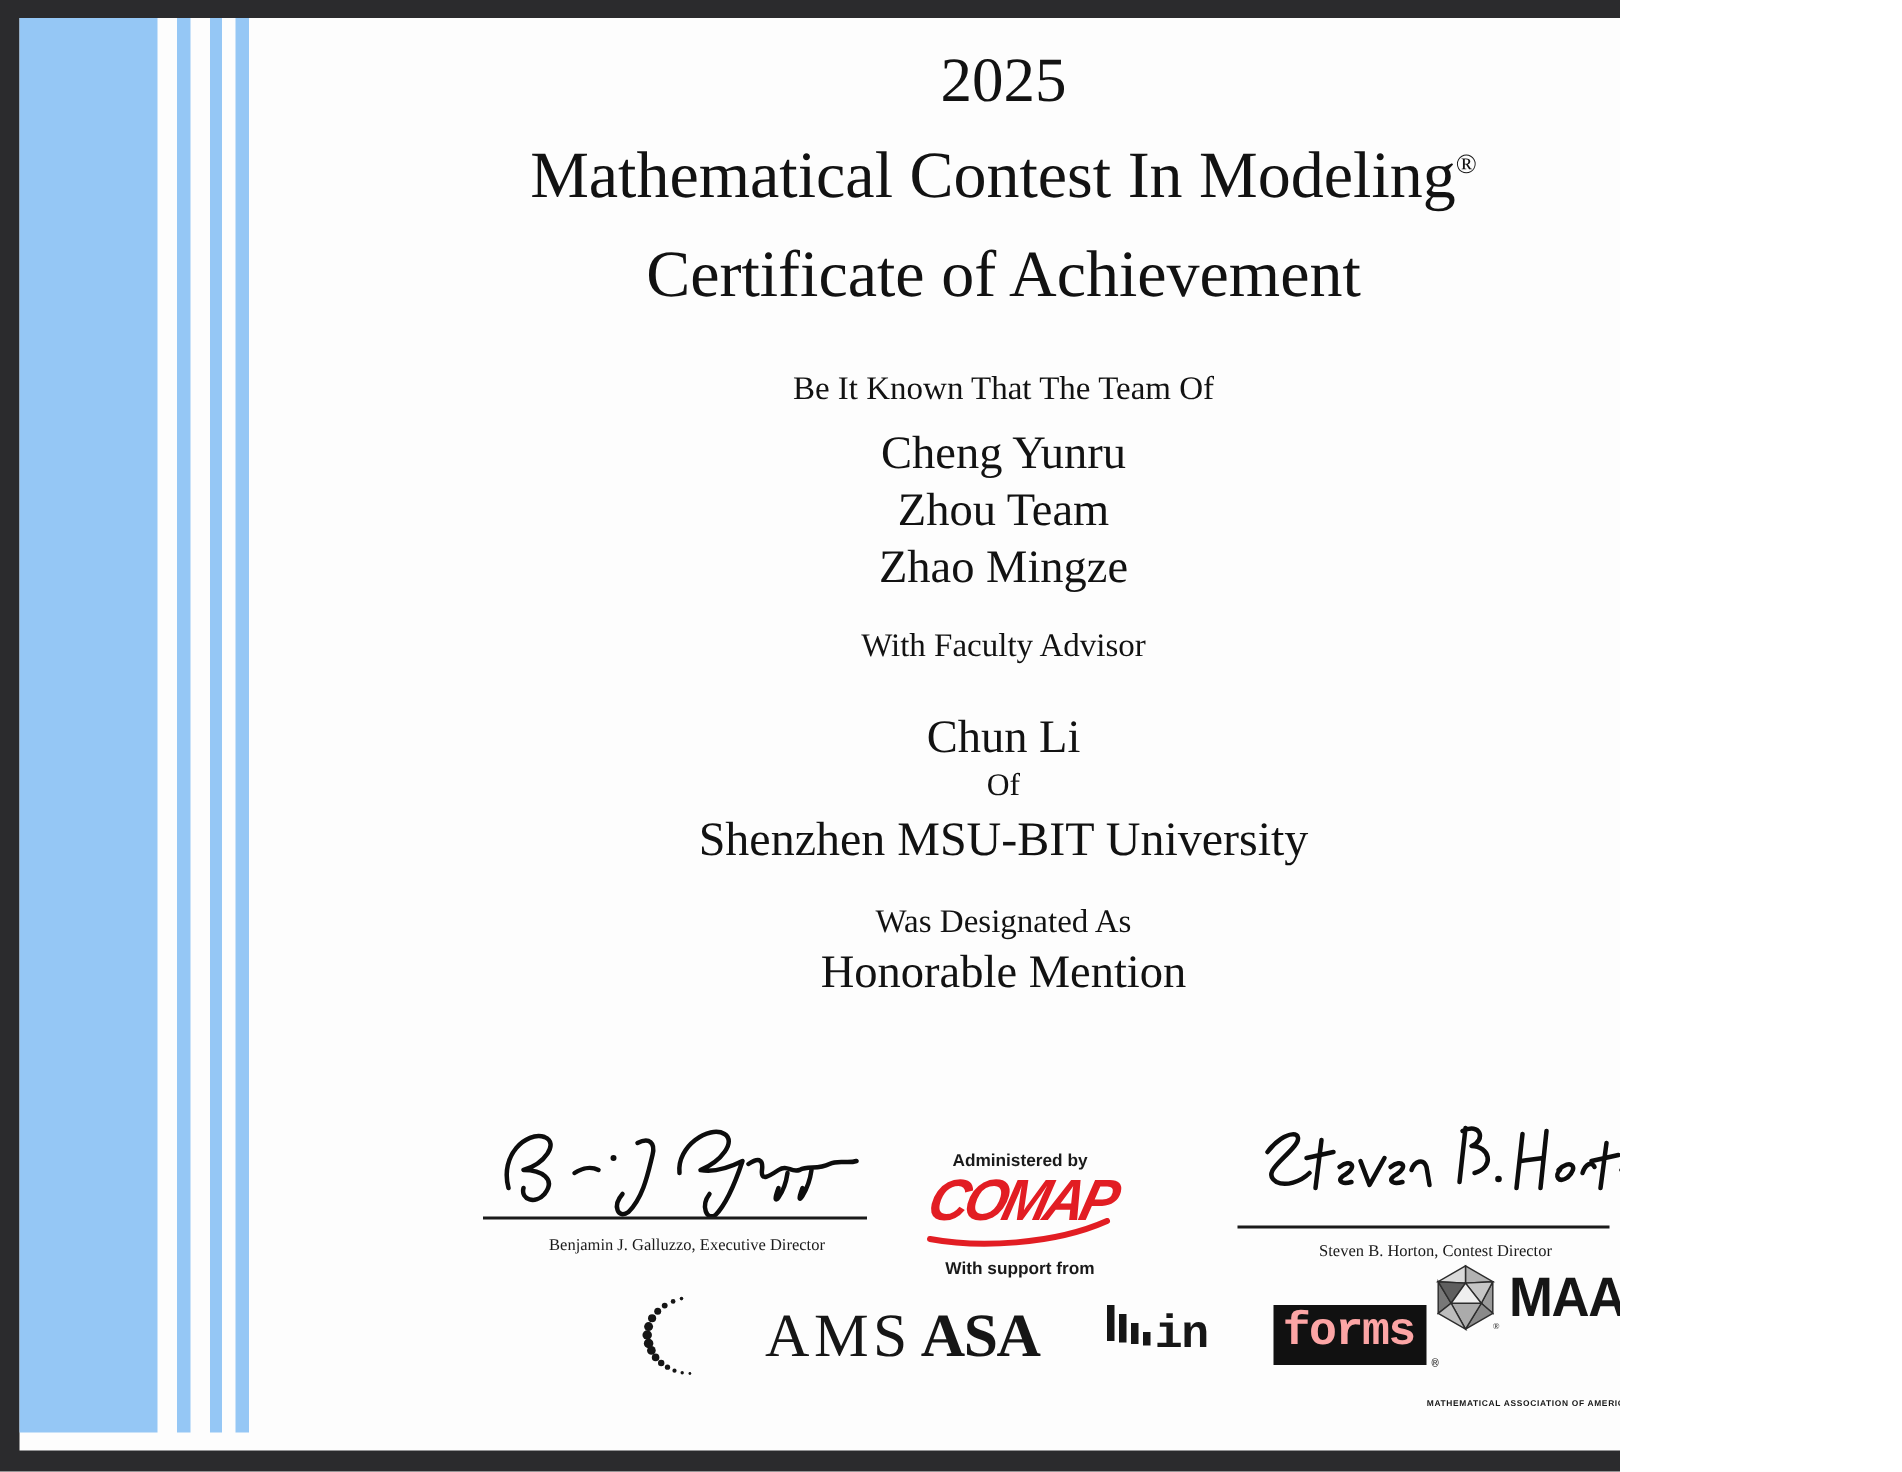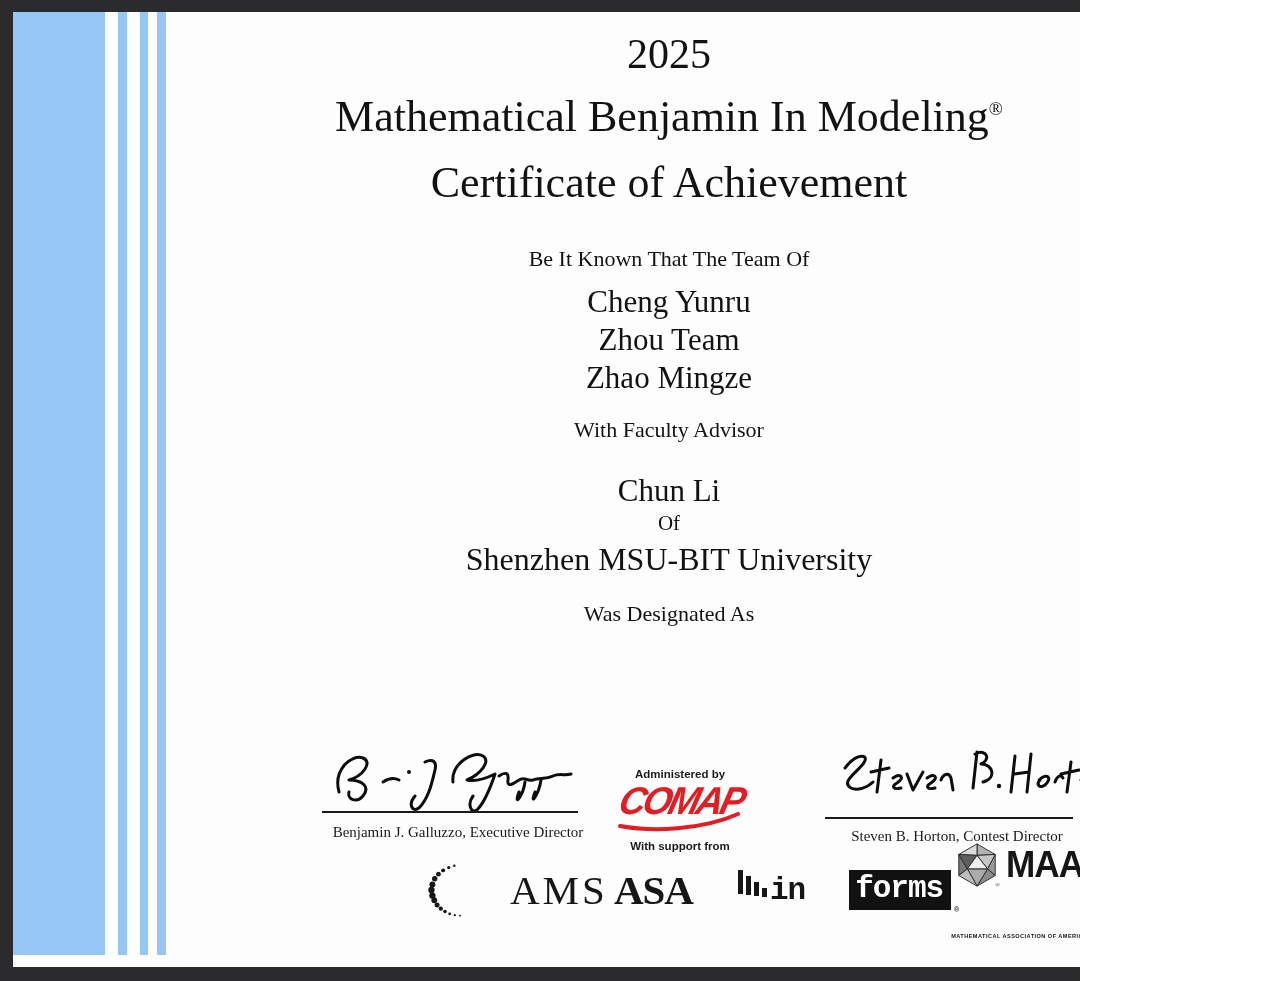--- a/index.html
+++ b/index.html
@@ -40,21 +40,21 @@
   .designation{top:618px;font-size:31px;}
 
   
   .sig-svg{position:absolute;}
   .sig-svg path{fill:none;stroke:#0d0d0d;stroke-width:3;stroke-linecap:round;stroke-linejoin:round;}
   .sig-line{position:absolute;height:2px;background:#1a1a1a;}
   .sig-line-left{left:309px;top:799px;width:256px;}
   .sig-line-right{left:812px;top:805px;width:248px;}
   .sig-caption{
     position:absolute;transform:translateX(-50%);
-    font-size:15px;color:#1a1a1a;white-space:nowrap;
+    font-size:11px;color:#1a1a1a;white-space:nowrap;
   }
   .cap-left{left:445px;top:812px;}
   .cap-right{left:944px;top:816px;}
 
   .center-label{
     position:absolute;left:667px;transform:translateX(-50%);
     font-family:"Liberation Sans", sans-serif;font-weight:bold;
     font-size:11.5px;color:#1a1a1a;white-space:nowrap;
   }
   .admin-label{top:756px;}
@@ -84,21 +84,21 @@
   .asa-text{font-family:"Liberation Serif", serif;font-weight:bold;font-size:41px;letter-spacing:-1px;}
   .asa-bars{display:flex;align-items:flex-start;margin-left:2px;margin-top:-14px;}
   .asa-bars i{display:block;background:#161616;width:5px;margin-right:3px;}
   .bar1{height:24px;margin-top:0;}
   .bar2{height:19px;margin-top:6px;}
   .bar3{height:14px;margin-top:12px;}
   .bar4{height:9px;margin-top:18px;}
   .informs{font-family:Liberation Mono, monospace;font-weight:bold;align-items:center;position:relative;}
   .informs-in{font-size:31px;letter-spacing:-1px;}
   .informs-box{
-    background:#111;color:#ffffff;font-size:31px;letter-spacing:-1px;
+    background:#111;color:#fca5a5;font-size:31px;letter-spacing:-1px;
     padding:3px 8px 6px 6px;margin-left:1px;line-height:1;
   }
   .informs-reg{position:absolute;right:-8px;bottom:-4px;font-size:8px;font-weight:normal;}
   .maa{flex-direction:column;align-items:center;position:relative;}
   .maa-top{display:flex;align-items:center;}
   .maa-text{
     font-family:"Liberation Sans", sans-serif;font-weight:bold;font-size:37px;
     transform:scaleX(0.95);letter-spacing:-1px;margin-left:4px;line-height:1;
   }
   .maa-caption{
@@ -120,35 +120,36 @@
 
 <div id="screen">
   <div class="cert">
 
     <div class="band"></div>
     <div class="stripe s1"></div>
     <div class="stripe s2"></div>
     <div class="stripe s3"></div>
 
     <div class="line year">2025</div>
-    <div class="line title"><span>Mathematical Benjamin In Modeling</span><sup>®</sup></div>
+    <div class="line title"><span>Mathematical Contest In Modeling</span><sup>®</sup></div>
     <div class="line subtitle">Certificate of Achievement</div>
 
     <div class="line small-label team-intro">Be It Known That The Team Of</div>
     <div class="line member0">Cheng Yunru</div>
     <div class="line member1">Zhou Team</div>
     <div class="line member2">Zhao Mingze</div>
 
     <div class="line small-label advisor-label">With Faculty Advisor</div>
     <div class="line advisor-name">Chun Li</div>
 
     <div class="line of-label">Of</div>
     <div class="line institution">Shenzhen MSU-BIT University</div>
 
     <div class="line small-label designated">Was Designated As</div>
+    <div class="line designation">Honorable Mention</div>
 
     <svg class="sig-svg" style="left:312px;top:730px;" width="250" height="84" viewBox="0 0 250 84">
       <path d="M14,50 C8,28 26,12 38,16 C48,20 38,34 24,38 C36,38 46,44 38,54 C32,61 22,58 24,50"></path>
       <path d="M58,40 C64,36 70,36 74,38"></path>
       <circle cx="84" cy="30" r="2" fill="#0d0d0d" stroke="none"></circle>
       <path d="M100,20 C108,16 112,20 110,28 C107,40 104,56 94,66 C87,71 83,62 90,54"></path>
       <path d="M128,40 C126,22 148,8 158,14 C166,19 156,32 142,38 C152,40 162,36 170,32 C166,44 160,60 152,68 C146,72 142,62 148,54"></path>
       <path d="M174,34 C180,30 184,30 183,38 C182,46 188,42 194,38 C200,34 202,40 208,38 C214,35 220,38 228,34 C234,31 240,34 246,32"></path>
       <path d="M200,40 C198,54 188,66 194,50"></path>
       <path d="M216,38 C214,52 204,66 210,50"></path>

